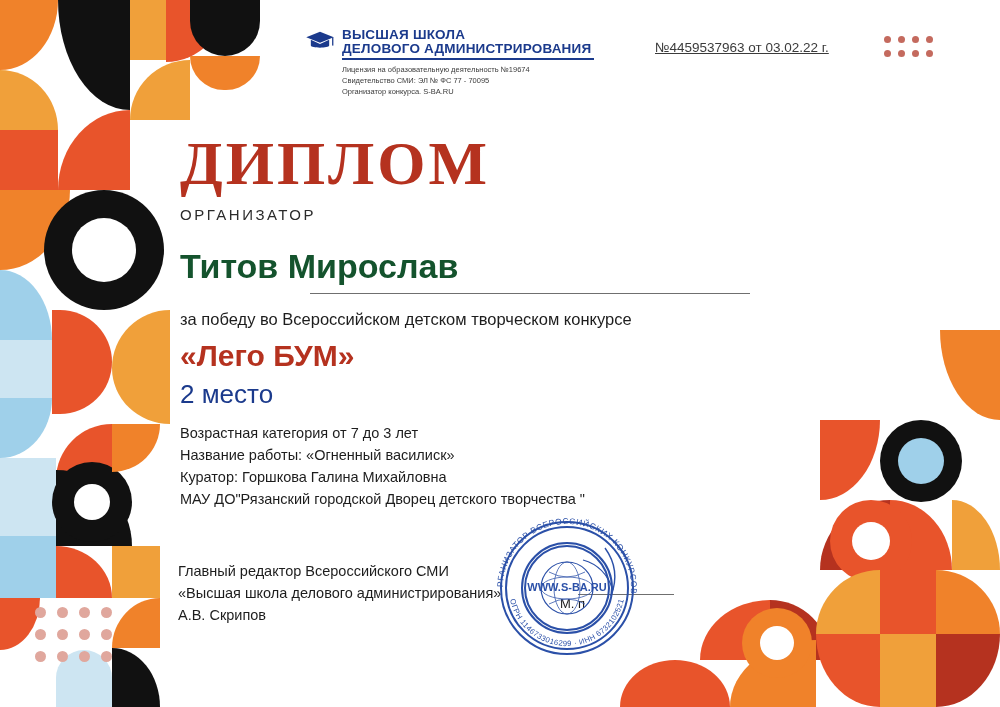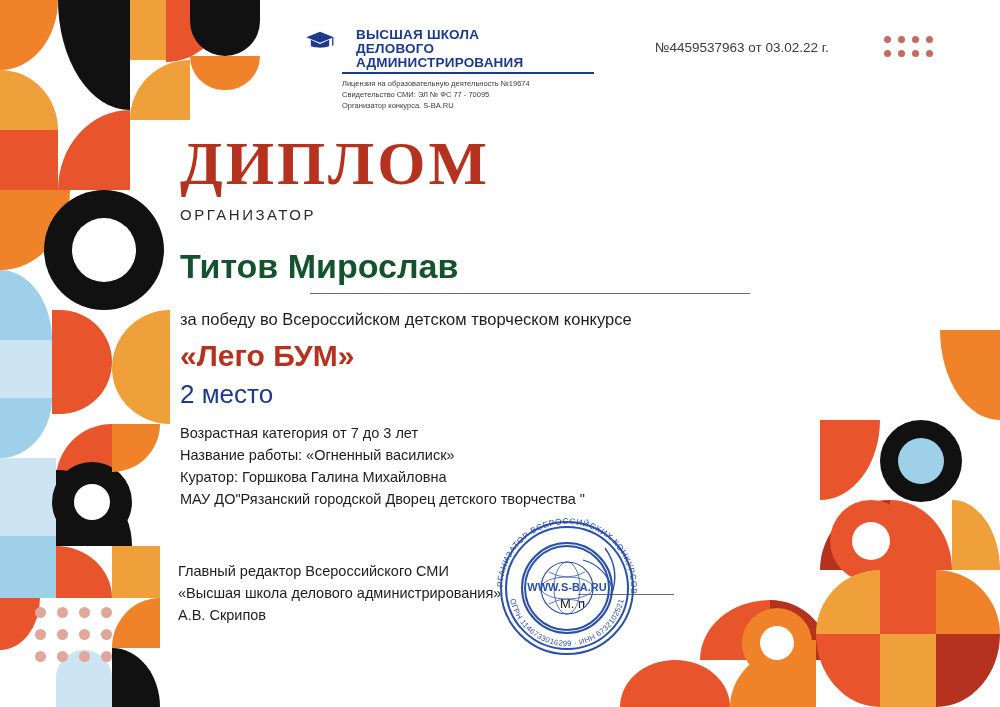--- a/index.html
+++ b/index.html
@@ -34,21 +34,21 @@
   
   .header {
     position: absolute;
     top: 28px;
     left: 305px;
     width: 300px;
   }
   .logo-row {
     display: flex;
     align-items: flex-start;
-    gap: 21px;
+    gap: 7px;
   }
   .logo-cap {
     width: 30px;
     height: 22px;
     flex: 0 0 auto;
     margin-top: 2px;
   }
   .logo-text {
     color: #1b3a8c;
     font-weight: bold;
@@ -69,20 +69,21 @@
     font-size: 7.5px;
     line-height: 11px;
     color: #3b3b3b;
   }
   .doc-number {
     position: absolute;
     top: 40px;
     left: 655px;
     font-size: 13.5px;
     color: #3b3b3b;
+    text-decoration: underline;
   }
   .dot-grid-tr {
     position: absolute;
     top: 36px;
     left: 884px;
     display: grid;
     grid-template-columns: repeat(4, 14px);
     grid-auto-rows: 14px;
   }
   .dot-grid-tr i {

